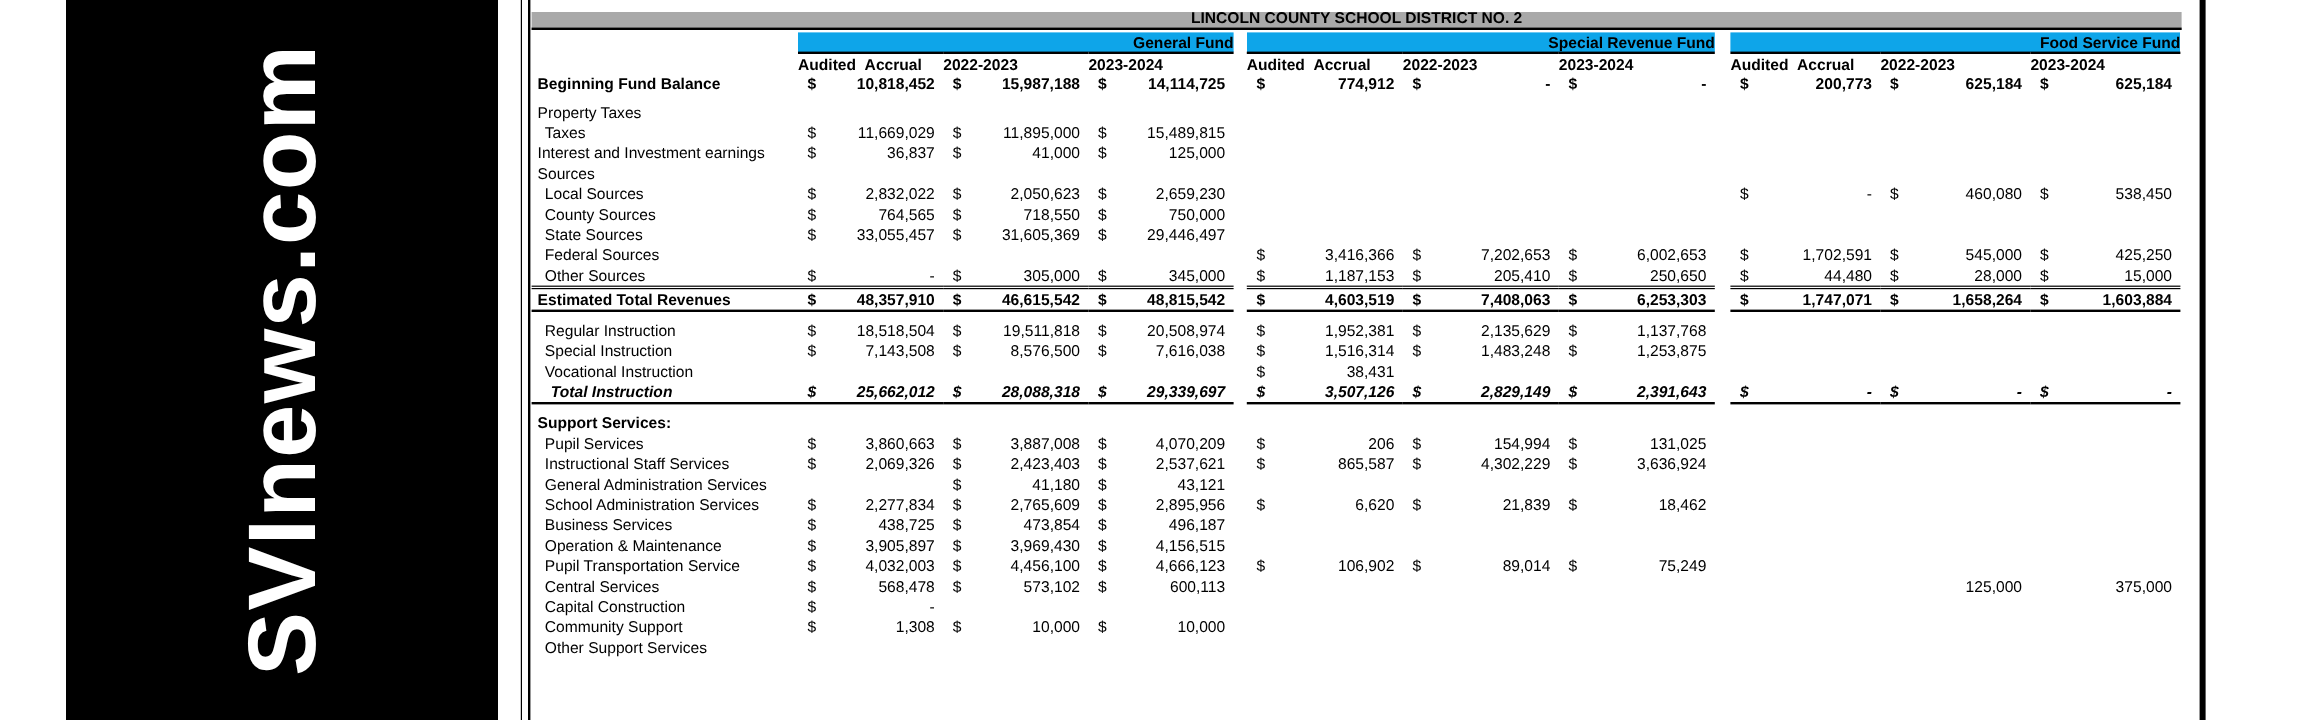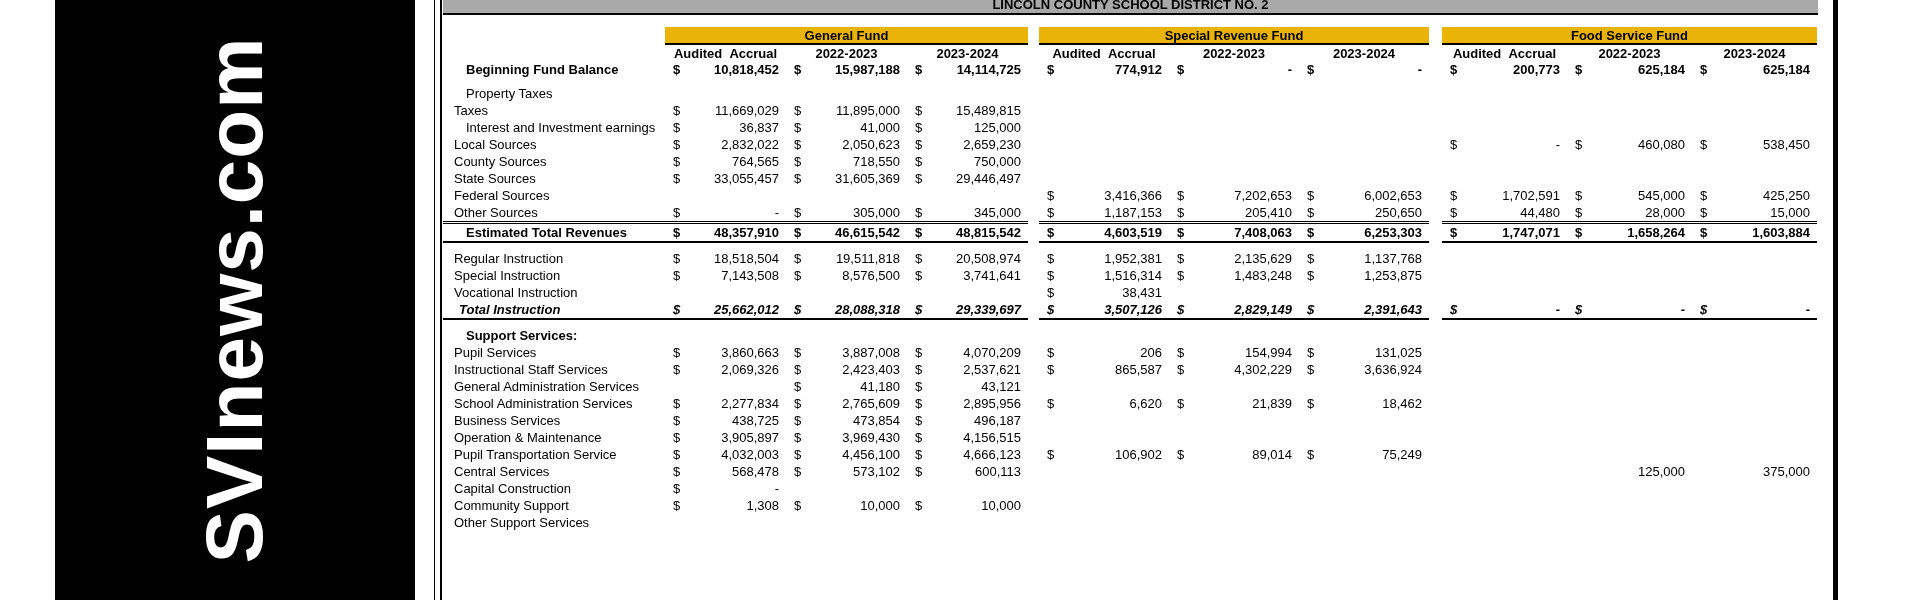--- a/index.html
+++ b/index.html
@@ -12,34 +12,34 @@
   .strip{position:absolute;left:55px;top:0;width:360px;height:600px;background:#000;}
   .wm{position:absolute;left:55px;top:-40px;width:360px;height:680px;
       display:flex;align-items:center;justify-content:center;overflow:visible;}
   .wm span{transform:rotate(-90deg);white-space:nowrap;color:#fff;
       font-weight:bold;font-size:80px;letter-spacing:1px;}
   
   .vline1{position:absolute;left:434px;top:0;width:1px;height:600px;background:#000;}
   .vline2{position:absolute;left:440px;top:0;width:2px;height:600px;background:#000;}
   .vlineR{position:absolute;left:1833px;top:0;width:5px;height:600px;background:#000;}
   
-  .titlebar{position:absolute;left:443px;top:0;width:1375px;height:13px;
+  .titlebar{position:absolute;left:443px;top:10px;width:1375px;height:13px;
       background:#a9a9a9;border-bottom:2px solid #000;overflow:hidden;text-align:center;}
   .titlebar span{display:block;font-weight:bold;font-size:13px;line-height:16px;margin-top:-3px;}
   
   table{position:absolute;left:443px;top:27px;border-collapse:collapse;table-layout:fixed;
       font-size:13px;line-height:15px;}
   td{padding:0;height:17px;vertical-align:middle;white-space:nowrap;overflow:hidden;}
-  td.lbl{padding-left:23px;}
+  td.lbl{padding-left:5px;}
   td.lbl.ind1{padding-left:11px;}
   td.lbl.ind2{padding-left:16px;}
   td.gap{background:transparent;}
-  td.fundbar{background:#eab308;border-bottom:2px solid #000;text-align:center;
+  td.fundbar{background:#0ea5e9;border-bottom:2px solid #000;text-align:right;
       font-weight:bold;height:15px;margin-left:33px;}
-  td.ch{text-align:center;font-weight:bold;height:15px;word-spacing:4px;}
+  td.ch{text-align:left;font-weight:bold;height:15px;word-spacing:4px;}
   tr.h2row td.ch{border-bottom:3px double #000;height:16px;}
   .cell{display:flex;justify-content:space-between;padding:0 7px 0 8px;}
   .v{text-align:right;flex:1;}
   tr.bold td{font-weight:bold;}
   tr.section td{font-weight:bold;}
   tr.total td{font-weight:bold;font-style:italic;}
   tr.rule-dbl td:not(.gap){border-bottom:3px double #000;}
   tr.rule-sgl td:not(.gap){border-bottom:2px solid #000;}
   tr.sp td{height:7px;}
 </style>
@@ -225,20 +225,34 @@
         <td class="gap"></td>
         <td class="val"></td>
         <td class="val"></td>
         <td class="val"></td>
         <td class="gap"></td>
         <td class="val"></td>
         <td class="val"></td>
         <td class="val"></td>
       </tr>
       <tr>
+        <td class="lbl ind0">Sources</td>
+        <td class="val"></td>
+        <td class="val"></td>
+        <td class="val"></td>
+        <td class="gap"></td>
+        <td class="val"></td>
+        <td class="val"></td>
+        <td class="val"></td>
+        <td class="gap"></td>
+        <td class="val"></td>
+        <td class="val"></td>
+        <td class="val"></td>
+      </tr>
+      <tr>
         <td class="lbl ind1">Local Sources</td>
         <td class="val">
           <div class="cell">
             <span class="d">$</span>
             <span class="v">2,832,022</span>
           </div>
         </td>
         <td class="val">
           <div class="cell">
             <span class="d">$</span>
@@ -552,21 +566,21 @@
         </td>
         <td class="val">
           <div class="cell">
             <span class="d">$</span>
             <span class="v">8,576,500</span>
           </div>
         </td>
         <td class="val">
           <div class="cell">
             <span class="d">$</span>
-            <span class="v">3,741,641</span>
+            <span class="v">7,616,038</span>
           </div>
         </td>
         <td class="gap"></td>
         <td class="val">
           <div class="cell">
             <span class="d">$</span>
             <span class="v">1,516,314</span>
           </div>
         </td>
         <td class="val">

